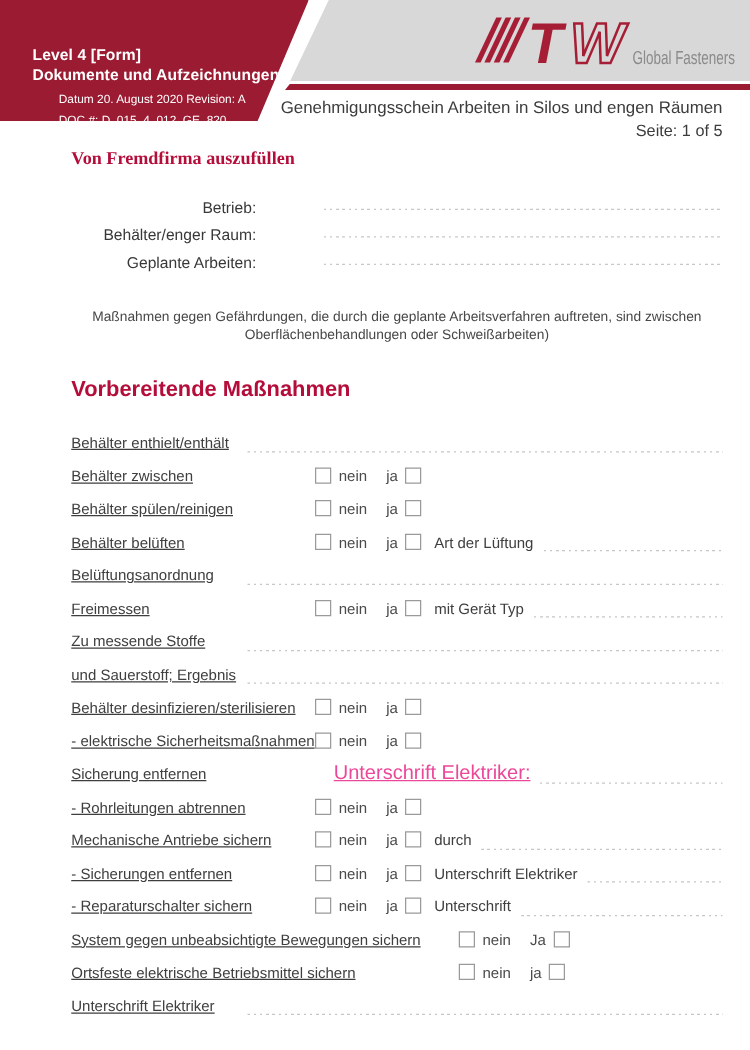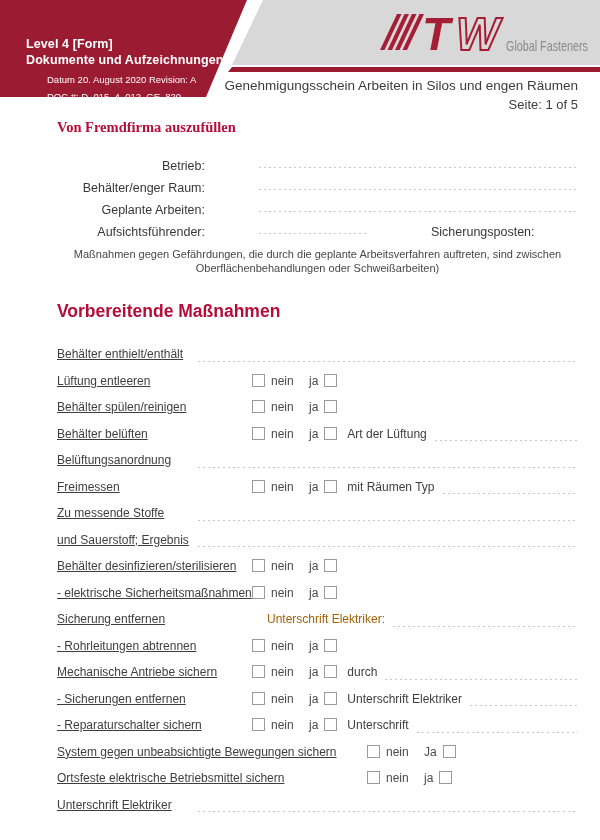--- a/index.html
+++ b/index.html
@@ -50,21 +50,21 @@
   .lw-a{width:133px;}
   .lw-b{width:195px;}
   .lw-c{width:310px;}
   .cbg{display:flex;flex:none;}
   .cb{flex:none;width:11px;height:11px;border:1.3px solid #9a9a9a;background:#fff;}
   .cbt{font-size:12px;color:#4a4a4a;}
   .cbt.no{margin-left:6px;width:33px;}
   .cbt.yes{margin-left:5px;}
   .cb.second{margin-left:6px;}
   .after{flex:none;font-size:12px;color:#3e3e3e;margin-left:10px;}
-  .mid{flex:none;font-size:12px;color:#a16207;margin-left:15px;}
+  .mid{flex:none;font-size:16px;color:#ec4899;margin-left:15px;text-decoration:underline;}
   .dots{flex:1;height:1px;align-self:flex-end;margin:0 0 6px 8px;
     background:repeating-linear-gradient(90deg,#c6c6c6 0 2px,transparent 2px 5px);}
 </style>
 </head>
 <body>
 
 <div class="page">
 
   <div class="brand-box">
     <div class="brand-main">Level 4 [Form]</div>
@@ -99,44 +99,38 @@
       <span class="f-dots"></span>
     </div>
     <div class="f-row">
       <span class="f-lbl">Behälter/enger Raum:</span>
       <span class="f-dots"></span>
     </div>
     <div class="f-row">
       <span class="f-lbl">Geplante Arbeiten:</span>
       <span class="f-dots"></span>
     </div>
-    <div class="f-row">
-      <span class="f-lbl">Aufsichtsführender:</span>
-      <span class="f-dots fixed"></span>
-      <span class="f-lbl2">Sicherungsposten:</span>
-      <span class="f-dots"></span>
-    </div>
   </div>
 
   <div class="note">
     <div>Maßnahmen gegen Gefährdungen, die durch die geplante Arbeitsverfahren auftreten, sind zwischen</div>
     <div>Oberflächenbehandlungen oder Schweißarbeiten)</div>
   </div>
 
   <div class="h-prep">Vorbereitende Maßnahmen</div>
 
   <div class="checklist">
 
     <div class="c-row">
       <span class="c-lbl lw-a">Behälter enthielt/enthält</span>
       <span class="dots"></span>
     </div>
 
     <div class="c-row">
-      <span class="c-lbl lw-b">Lüftung entleeren</span>
+      <span class="c-lbl lw-b">Behälter zwischen</span>
       <span class="cbg">
         <span class="cb"></span>
         <span class="cbt no">nein</span>
         <span class="cbt yes">ja</span>
         <span class="cb second"></span>
       </span>
     </div>
 
     <div class="c-row">
       <span class="c-lbl lw-b">Behälter spülen/reinigen</span>
@@ -166,21 +160,21 @@
     </div>
 
     <div class="c-row">
       <span class="c-lbl lw-b">Freimessen</span>
       <span class="cbg">
         <span class="cb"></span>
         <span class="cbt no">nein</span>
         <span class="cbt yes">ja</span>
         <span class="cb second"></span>
       </span>
-      <span class="after">mit Räumen Typ</span>
+      <span class="after">mit Gerät Typ</span>
       <span class="dots"></span>
     </div>
 
     <div class="c-row">
       <span class="c-lbl lw-a">Zu messende Stoffe</span>
       <span class="dots"></span>
     </div>
 
     <div class="c-row">
       <span class="c-lbl lw-a">und Sauerstoff; Ergebnis</span>

